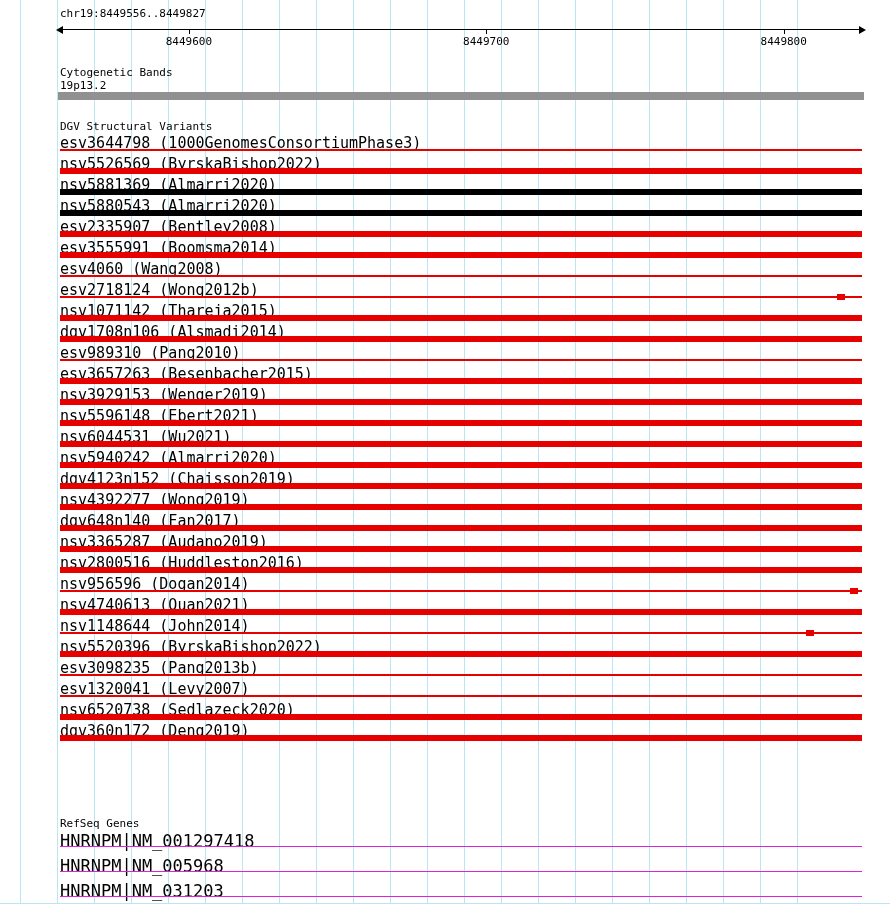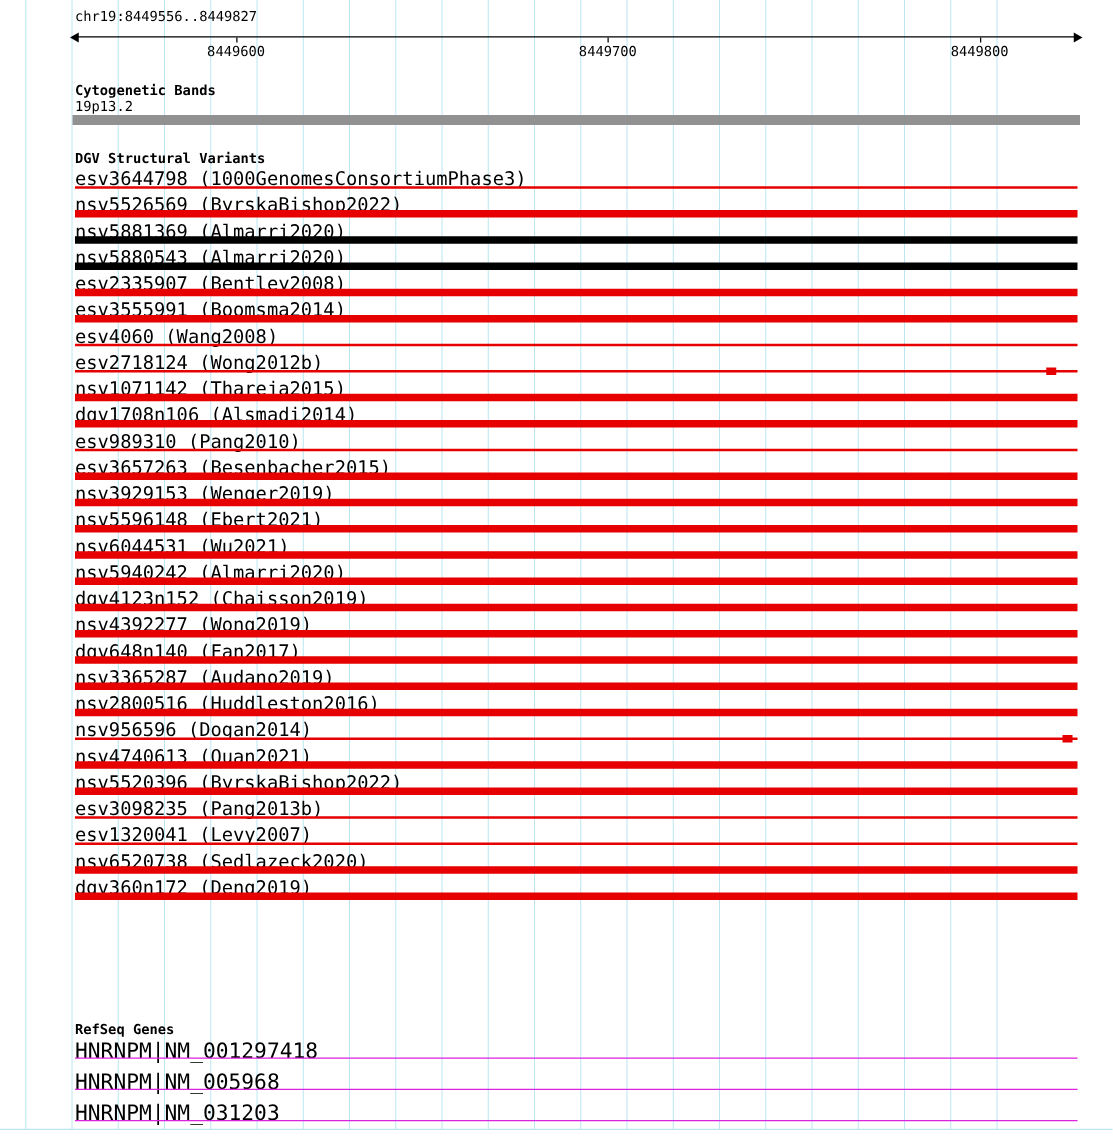--- a/index.html
+++ b/index.html
@@ -17,21 +17,21 @@
   .ruler-line{position:absolute;left:0;right:0;top:7px;height:1px;background:#000;}
   .arrow{position:absolute;top:4px;width:0;height:0;
          border-top:4px solid transparent;border-bottom:4px solid transparent;}
   .arrow-left{left:-2px;border-right:7px solid #000;}
   .arrow-right{right:-2px;border-left:7px solid #000;}
   .tick{position:absolute;top:8px;}
   .tick-mark{position:absolute;left:0;top:0;width:1px;height:4px;background:#000;}
   .tick-label{position:absolute;left:0;top:5px;transform:translateX(-50%);
               font-size:11px;white-space:nowrap;}
 
-  .section-title{position:absolute;left:60px;font-size:11px;font-weight:bold;white-space:nowrap;}
+  .section-title{position:absolute;left:60px;font-size:11px;font-weight:normal;white-space:nowrap;}
   .cyto-title{top:66px;}
   .band-label{position:absolute;left:60px;top:79px;font-size:11px;white-space:nowrap;}
   .band-bar{position:absolute;left:58px;top:92px;width:806px;height:8px;
             background:var(--cytoband-gray,#919191);}
 
   .dgv-title{top:120px;}
   #variants{position:absolute;left:60px;top:134px;width:802px;}
   .vrow{position:relative;height:21px;}
   .vlabel{position:absolute;left:0;top:0;font-size:15px;white-space:nowrap;}
   .vbar{position:absolute;}
@@ -170,20 +170,25 @@
       <div class="vrow">
         <div class="vlabel">nsv956596 (Dogan2014)</div>
         <div class="vbar thin" style="left: 0%; width: 100%; background: rgb(230, 0, 0);"></div>
         <div class="vmark" style="left: 98.5%; width: 1%; background: rgb(230, 0, 0);"></div>
       </div>
       <div class="vrow">
         <div class="vlabel">nsv4740613 (Quan2021)</div>
         <div class="vbar thick" style="left: 0%; width: 100%; background: rgb(230, 0, 0);"></div>
       </div>
       <div class="vrow">
+        <div class="vlabel">nsv1148644 (John2014)</div>
+        <div class="vbar thin" style="left: 0%; width: 100%; background: rgb(230, 0, 0);"></div>
+        <div class="vmark" style="left: 93%; width: 1%; background: rgb(230, 0, 0);"></div>
+      </div>
+      <div class="vrow">
         <div class="vlabel">nsv5520396 (ByrskaBishop2022)</div>
         <div class="vbar thick" style="left: 0%; width: 100%; background: rgb(230, 0, 0);"></div>
       </div>
       <div class="vrow">
         <div class="vlabel">esv3098235 (Pang2013b)</div>
         <div class="vbar thin" style="left: 0%; width: 100%; background: rgb(230, 0, 0);"></div>
       </div>
       <div class="vrow">
         <div class="vlabel">esv1320041 (Levy2007)</div>
         <div class="vbar thin" style="left: 0%; width: 100%; background: rgb(230, 0, 0);"></div>

